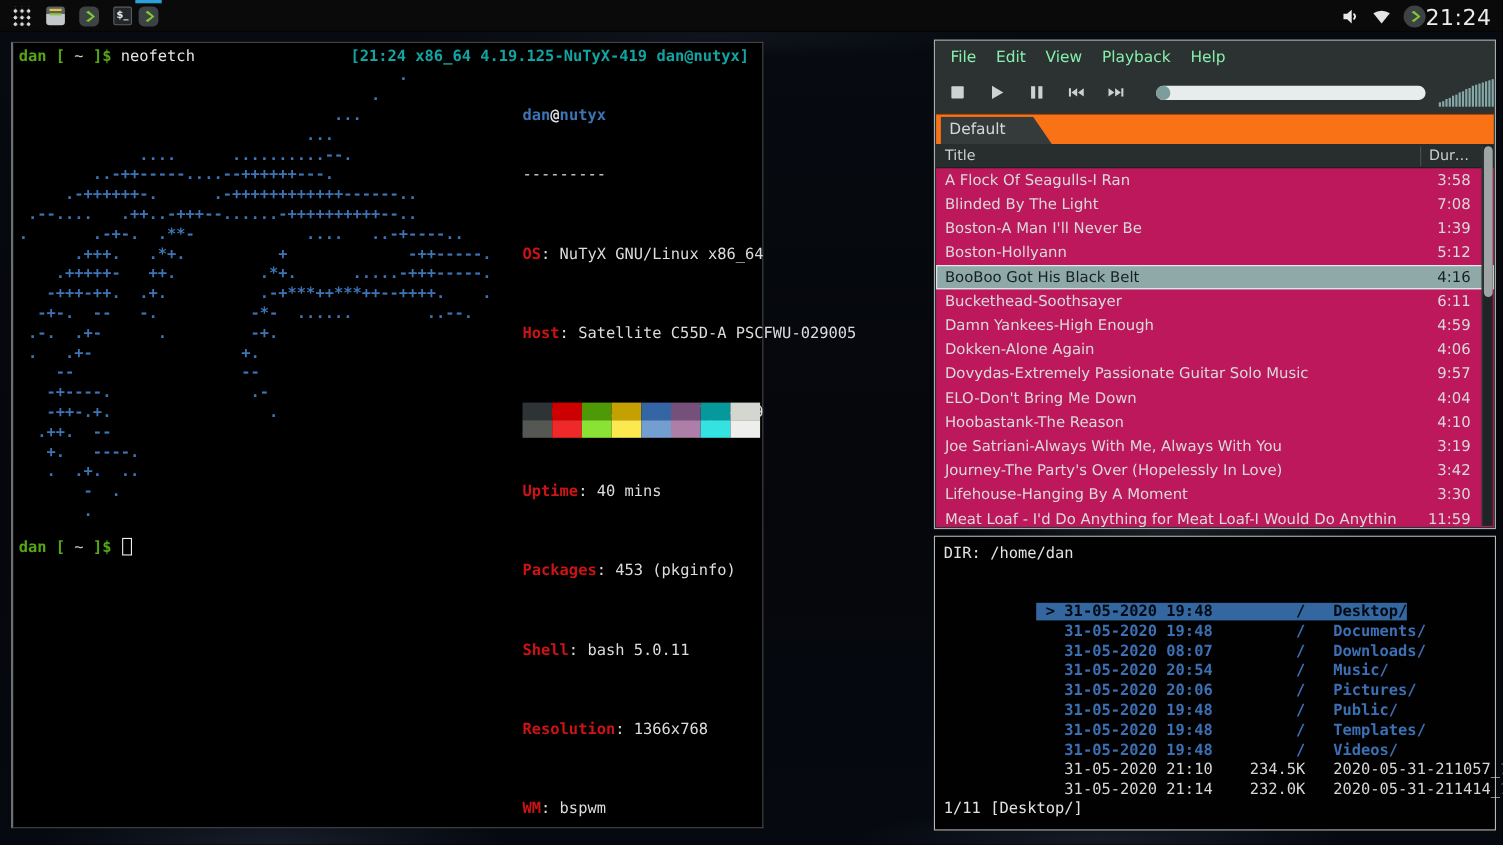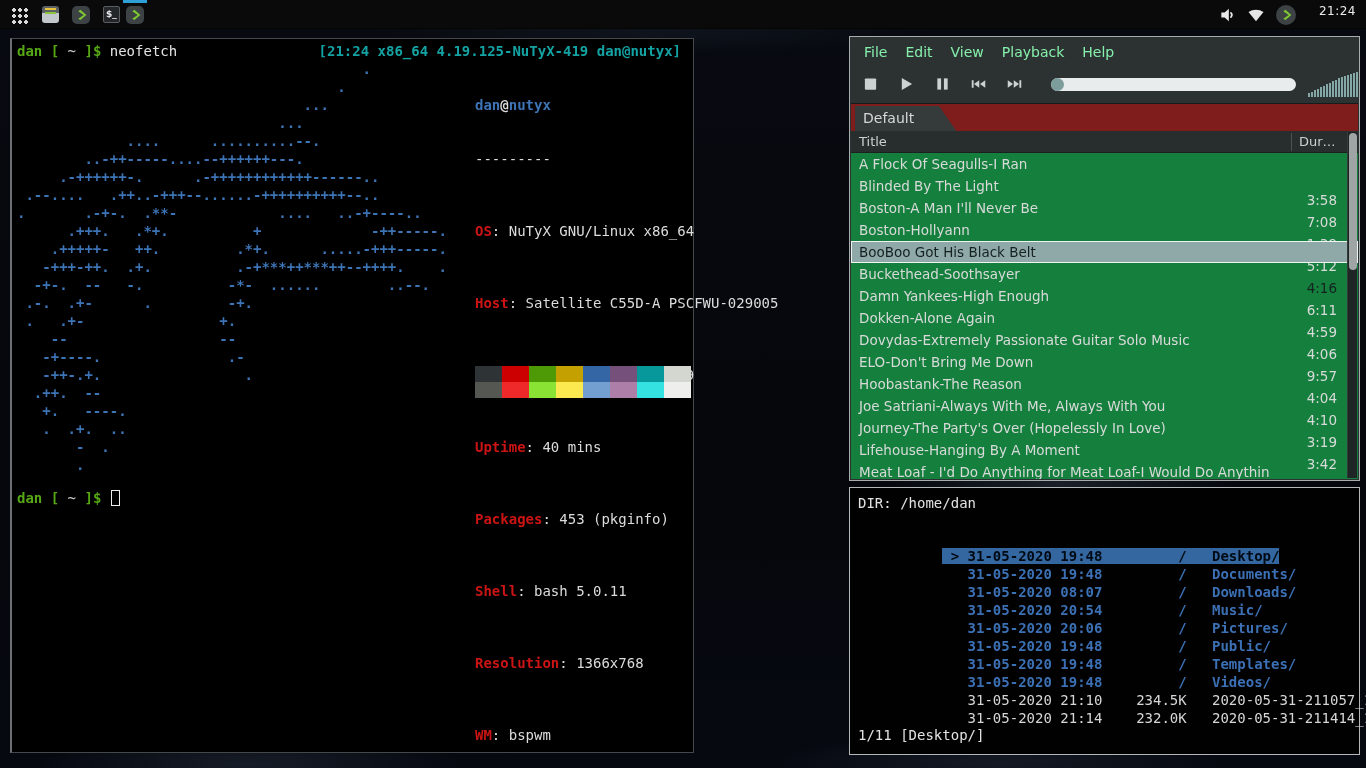--- a/index.html
+++ b/index.html
@@ -23,21 +23,21 @@
   .grid-ico { left:10px; background-image:radial-gradient(circle,#d9d9d9 1.6px, transparent 1.9px); background-size:6px 6px; background-position:1px 1px; }
   .win-ico { left:42px; width:17px; height:17px; border-radius:3px; background:linear-gradient(180deg,#5b6165 0 42%, #c3c8cc 42% 100%); overflow:hidden; }
   .win-ico i { display:block; height:2px; margin:2px 3px 0 3px; }
   .win-ico .y { background:#e6c33a; }
   .win-ico .g { background:#8dc440; }
   .nutyx-sq { background:#3d4245; border-radius:5px; display:flex; align-items:center; justify-content:center; }
   .nutyx-sq svg { width:13px; height:13px; }
   .term-ico { left:103px; width:17px; height:17px; background:#24272a; border:1px solid #5a5e60; border-radius:2px; color:#e9e9e9; font-size:9px; font-weight:bold; text-align:left; padding:3px 0 0 2px; line-height:1; }
   .task-indicator { position:absolute; left:123px; top:0; width:24px; height:3px; background:#2f9fd8; }
   .tray-ico { position:absolute; top:5px; width:20px; height:20px; }
-  .clock { position:absolute; right:10px; top:4px; color:#ececec; font-size:12px; letter-spacing:.5px; cursor:default; }
+  .clock { position:absolute; right:10px; top:4px; color:#ececec; font-size:20px; letter-spacing:.5px; cursor:default; }
 
   
   .terminal { left:10px; top:38px; width:684px; height:715px; background:#000;
     border:1px solid #46494b; border-left:2px solid #6d7073; font-size:14px; line-height:18px; color:#dcdcdc; }
   .terminal .mono { font-size:14px; line-height:18px; }
   .t-line1 { left:5px; top:3px; white-space:pre; }
   .t-hdr { right:12px; top:3px; color:#13a3a3; font-weight:bold; white-space:pre; }
   .t-art { left:5px; top:21px; color:#3d74b5; font-weight:bold; white-space:pre; }
   .green { color:#55a714; font-weight:bold; }
   .tilde { color:#c9c9c9; }
@@ -58,30 +58,30 @@
   .player { left:849px; top:36px; width:511px; height:445px; background:#2c3232; border:1px solid #a7acac; }
   .pl-menubar { left:1px; top:1px; right:1px; height:27px; display:flex; align-items:center; padding-left:4px; }
   .pl-menu-item { color:#86efac; font-size:14px; padding:4px 9px; cursor:pointer; }
   .pl-toolbar { left:1px; top:28px; right:1px; height:38px; display:flex; align-items:center; padding-left:12px; }
   .tb-btn { width:15px; height:16px; margin-right:21px; display:flex; align-items:center; justify-content:center; cursor:pointer; }
   .tb-btn svg { width:16px; height:16px; }
   .seekbar { width:248px; height:13px; background:#e9ecec; border-radius:7px; margin-left:8px; position:relative; cursor:pointer; }
   .seek-knob { position:absolute; left:0; top:0; width:13px; height:13px; border-radius:50%; background:#7d9d9d; }
   .volume { margin-left:12px; display:flex; align-items:flex-end; gap:1px; height:26px; cursor:pointer; }
   .vol-bar { width:2px; background:#84a8a8; }
-  .pl-tabbar { left:1px; top:66px; right:1px; height:28px; background:#7f1d1d; border-top:1px solid #151a1a; }
+  .pl-tabbar { left:1px; top:66px; right:1px; height:28px; background:#f97316; border-top:1px solid #151a1a; }
   .pl-tab { position:absolute; left:4px; top:2px; width:102px; height:26px; background:#353b3b;
     clip-path:polygon(0 0, 84px 0, 102px 26px, 0 26px); color:#d6d8d8; font-size:14px; padding:4px 0 0 8px; cursor:pointer; }
   .pl-header { left:1px; top:94px; right:1px; height:22px; background:#282d2d; border-bottom:1px solid #1c2020; color:#ccd0d0; font-size:13px; }
   .pl-header .h-title { position:absolute; left:8px; top:3px; cursor:pointer; }
   .pl-header .h-divider { position:absolute; left:440px; top:2px; width:1px; height:18px; background:#4b5252; }
   .pl-header .h-dur { position:absolute; left:448px; top:3px; cursor:pointer; }
-  .pl-list { position:absolute; left:1px; top:116px; right:1px; bottom:1px; background:#15803d; overflow:hidden; }
+  .pl-list { position:absolute; left:1px; top:116px; right:1px; bottom:1px; background:#be185d; overflow:hidden; }
   .track { position:relative; height:22px; line-height:22px; color:#d8dada; font-size:13.5px; padding-left:8px; white-space:nowrap; cursor:pointer; }
-  .track .t-dur { position:absolute; right:21px; top:0;margin-top:36px; }
+  .track .t-dur { position:absolute; right:21px; top:0; }
   .track.selected { background:#8fa9a9; color:#142120; outline:1px solid #eef4f4; outline-offset:-1px; }
   .pl-scroll { position:absolute; right:2px; top:95px; bottom:2px; width:10px; background:#1f2424; border-left:1px solid #343a3a; cursor:pointer; }
   .pl-thumb { position:absolute; left:1px; top:1px; width:8px; height:137px; background:#9fa5a5; border-radius:4px; cursor:grab; }
 
   
   .fm { left:849px; top:487px; width:511px; height:268px; background:#010101; border:1px solid #b4b8b8;
     color:#d6d6d6; font-size:14px; line-height:18px; }
   .fm-dir { left:8px; top:6px; white-space:pre; color:#e2e2e2; }
   .fm-rows { left:8px; top:41px; right:4px; }
   .fm-row { height:18px; white-space:pre; }

